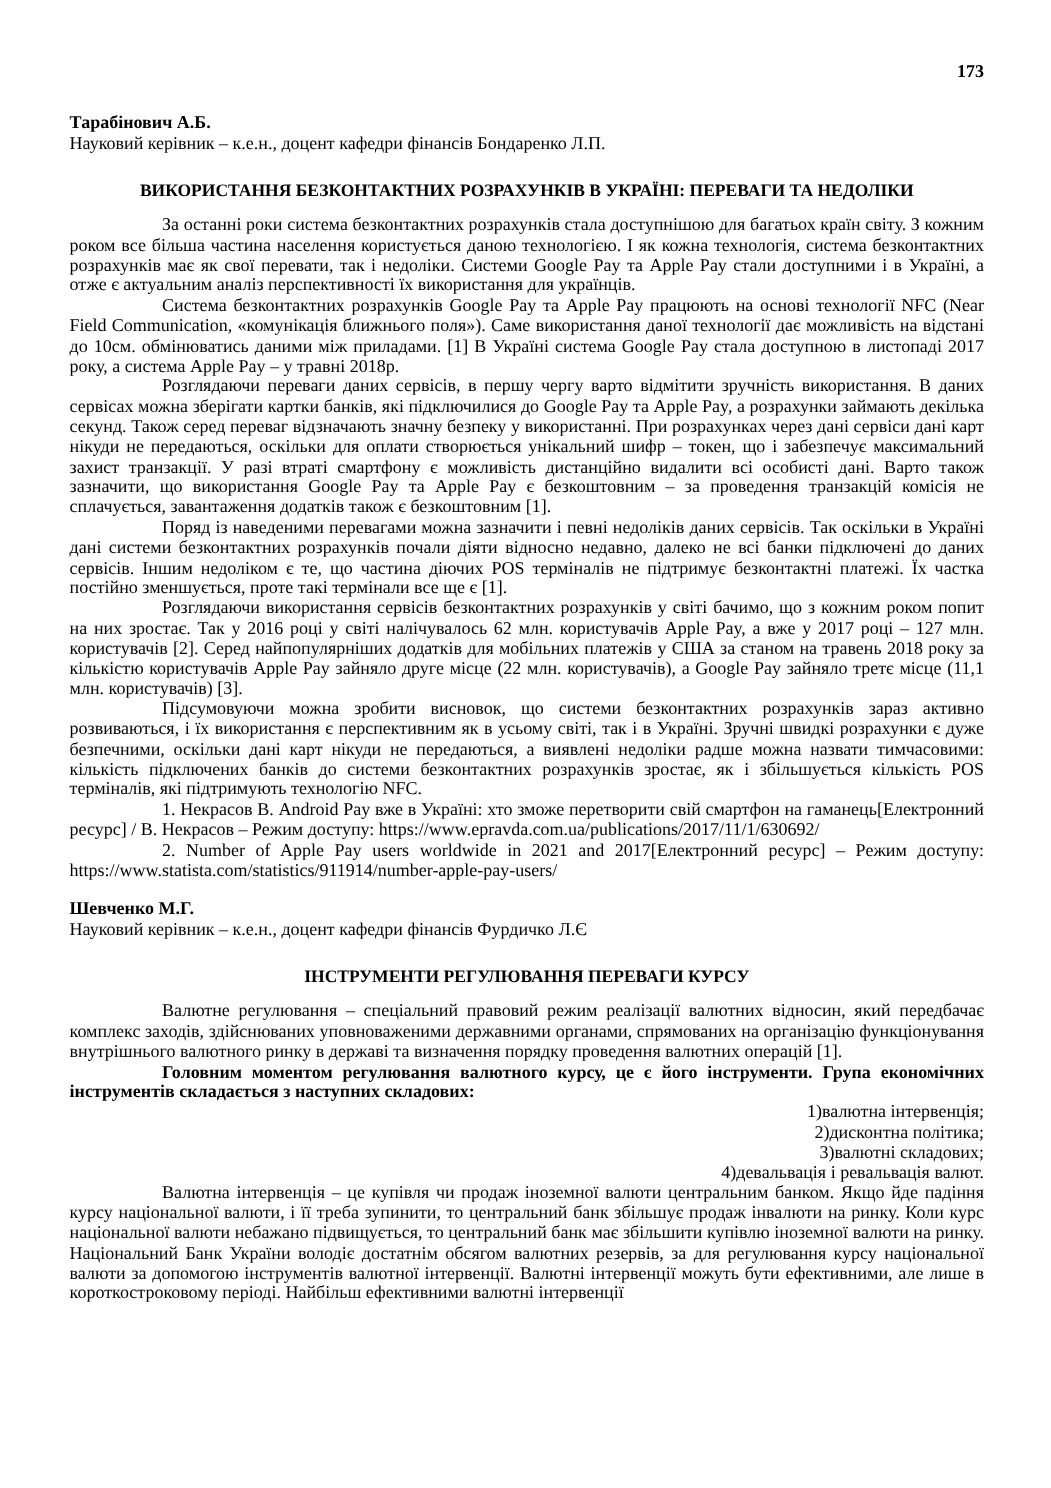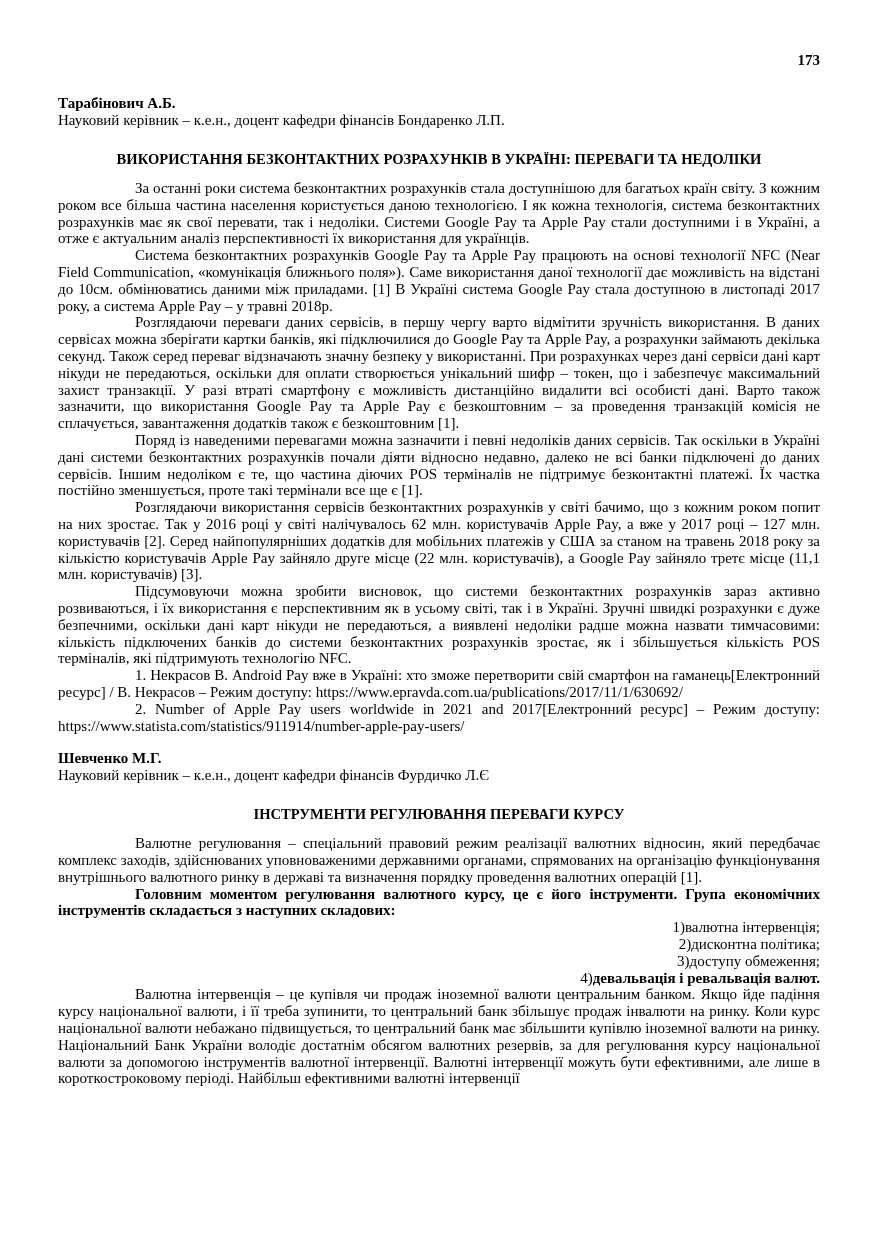--- a/index.html
+++ b/index.html
@@ -62,21 +62,21 @@
   }
   .list-item {
     padding-left: 59px;
     text-align: right;
   }
   .list-num {
     display: inline-block;
     width: 21px;
   }
   .list-item.bold-item .list-text {
-    font-weight: bold;
+    font-weight: normal;
   }
 </style>
 </head>
 <body>
 
 <div class="page">
 
   <div class="page-number">173</div>
 
   <section class="article article-1">
@@ -112,21 +112,21 @@
     <p class="body-par bold-par">Головним моментом регулювання валютного курсу, це є його інструменти. Група економічних інструментів складається з наступних складових:</p>
 
     <div class="num-list">
       <div class="list-item">
         <span class="list-num">1)</span><span class="list-text">валютна інтервенція;</span>
       </div>
       <div class="list-item">
         <span class="list-num">2)</span><span class="list-text">дисконтна політика;</span>
       </div>
       <div class="list-item">
-        <span class="list-num">3)</span><span class="list-text">доступу обмеження;</span>
+        <span class="list-num">3)</span><span class="list-text">валютні складових;</span>
       </div>
       <div class="list-item bold-item">
         <span class="list-num">4)</span><span class="list-text">девальвація і ревальвація валют.</span>
       </div>
     </div>
 
     <p class="body-par">Валютна інтервенція – це купівля чи продаж іноземної валюти центральним банком. Якщо йде падіння курсу національної валюти, і її треба зупинити, то центральний банк збільшує продаж інвалюти на ринку. Коли курс національної валюти небажано підвищується, то центральний банк має збільшити купівлю іноземної валюти на ринку. Національний Банк України володіє достатнім обсягом валютних резервів, за для регулювання курсу національної валюти за допомогою інструментів валютної інтервенції. Валютні інтервенції можуть бути ефективними, але лише в короткостроковому періоді. Найбільш ефективними валютні інтервенції</p>
   </section>
 
 </div>

